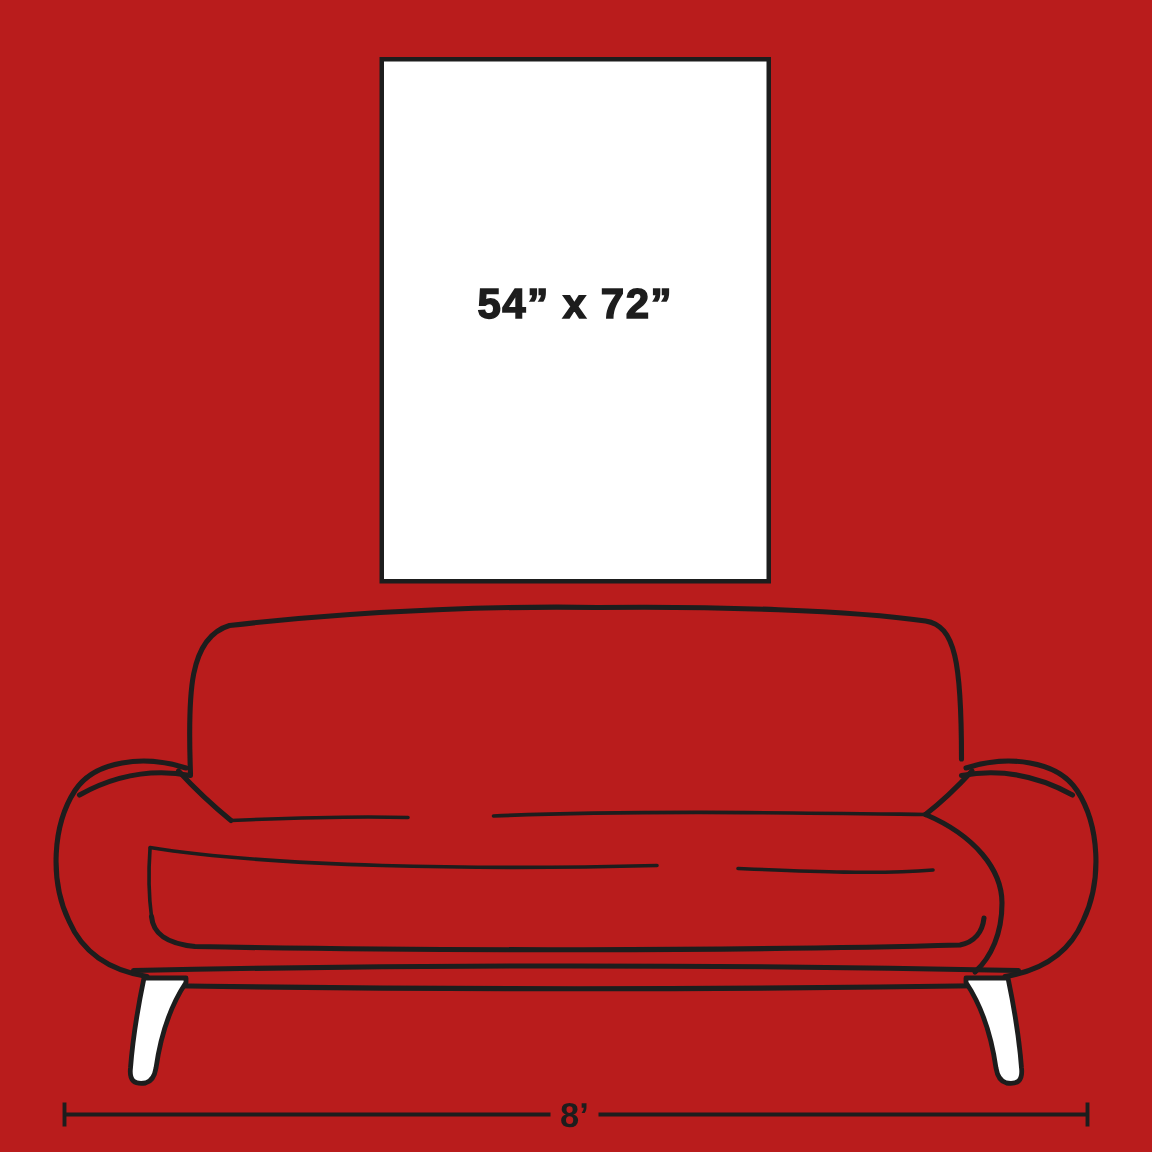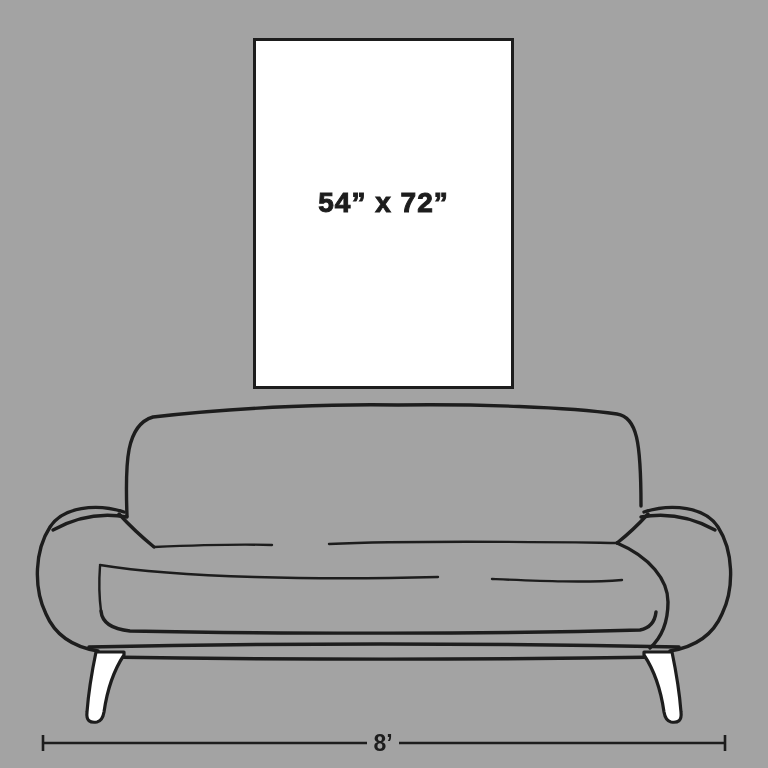--- a/index.html
+++ b/index.html
@@ -8,21 +8,21 @@
     background: #ffffff;
     width: 768px;
     height: 768px;
     overflow: hidden;
     font-family: "Liberation Sans", sans-serif;
   }
   .canvas {
     position: relative;
     width: 768px;
     height: 768px;
-    background: #a3a3a3;
+    background: #b91c1c;
   }
   svg { display: block; }
   .outline {
     fill: none;
     stroke-width: 3.4;
     stroke-linecap: round;
     stroke-linejoin: round;
   }
   .crease {
     fill: none;

